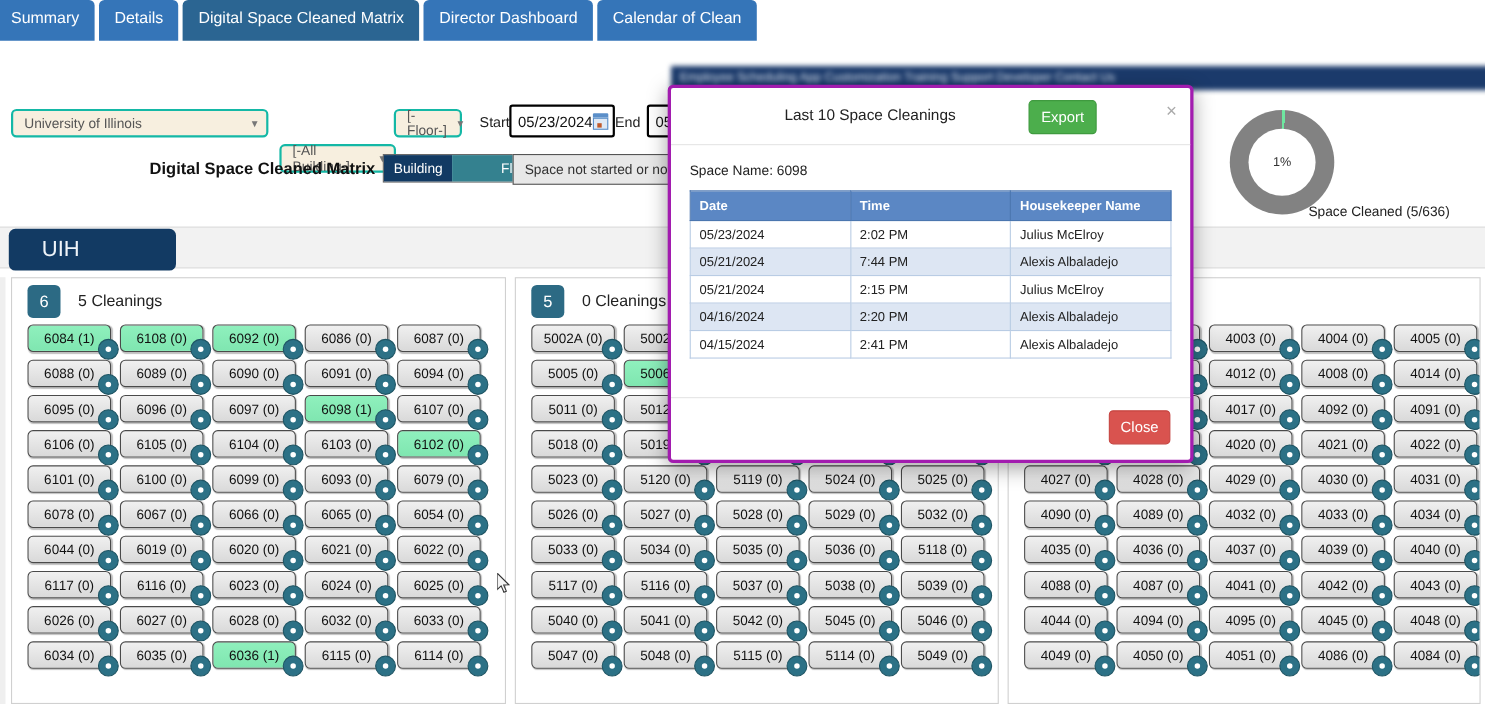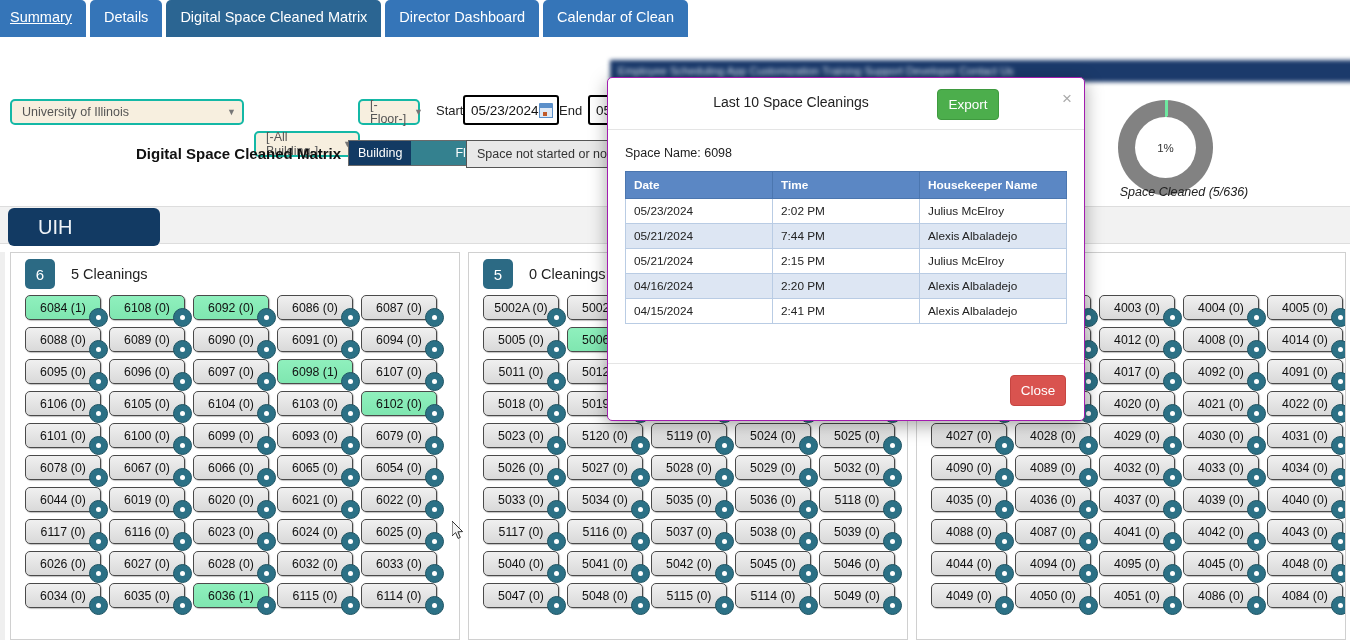--- a/index.html
+++ b/index.html
@@ -22,21 +22,21 @@
 
   
   .tabbar { position:absolute; left:0; top:0; width:1350px; height:42px; display:flex; align-items:flex-start; }
   .tab {
     background:#3575b8; color:#fff; font-size:14.5px;
     padding:10px 14px 11px 14px; margin-right:4px;
     border-radius:5px 5px 0 0; line-height:1.1; cursor:pointer;
     white-space:nowrap;
   }
   .tab.active { background:#2b6592; }
-  .tab:first-child { border-radius:0 5px 0 0; margin-left:0; padding-left:10px;text-decoration:underline;}
+  .tab:first-child { border-radius:0 5px 0 0; margin-left:0; padding-left:10px;}
 
   
   .filterrow { position:absolute; left:0; top:44px; width:1350px; height:42px; }
   .sel {
     position:absolute; top:55px;
     background:#f7efdf; border:2px solid #14b8a6; border-radius:5px;
     height:26px; display:flex; align-items:center; box-sizing:border-box;
     font-size:12.5px; color:#555; padding:0 6px 0 10px; cursor:pointer;
   }
   .sel .caret { margin-left:auto; color:#777; font-size:9px; padding-left:8px; }
@@ -90,22 +90,22 @@
     display:flex; align-items:center; padding-left:10px;
     font-size:12.5px; color:#333; overflow:hidden; white-space:nowrap;
   }
 
   
   #donut-wrap { position:absolute; left:1118px; top:100px; width:95px; height:95px; }
   #donut { width:95px; height:95px; border-radius:50%;
     background: conic-gradient(#6ee7a0 0deg 3.6deg, #828282 3.6deg 360deg); }
   #donut .hole { position:absolute; left:17px; top:17px; width:61px; height:61px; background:#fff; border-radius:50%;
     display:flex; align-items:center; justify-content:center; font-size:11.5px; color:#333; }
-  #donut-label { position:absolute; left:1050px; top:185px; width:268px; text-align:center;
-    font-size:12.5px; font-style:italic; color:#222; }
+  #donut-label { position:absolute; left:1050px; top:185px; width:268px; text-align:right;
+    font-size:12.5px; color:#222; }
 
   
   #uih-row { position:absolute; left:0px; top:206px; width:1350px; height:36px; background:#f2f2f2; border-top:1px solid #ddd; border-bottom:1px solid #ddd;}
   #uih-btn { position:absolute; left:8px; top:208px; width:152px; height:38px; background:#123a63;
     border-radius:6px; color:#eef3f8; font-size:20px; display:flex; align-items:center; padding-left:30px;
     box-sizing:border-box; cursor:pointer; }
 
   
   .panel { position:absolute; top:252px; height:388px; border:1px solid #d0d0d0; background:#fff; box-sizing:border-box; overflow:hidden; }
   #panel-6 { left:10px; width:450px; }
@@ -136,21 +136,21 @@
 
   
   .panel-scroll { position:absolute; left:0px; top:252px; width:5px; height:388px; background:#efefef; }
 
   
   #cursor { position:absolute; left:452px; top:521px; width:12px; height:19px; z-index:60; }
 
   
   #modal {
     position:absolute; left:607px; top:77px; width:478px; height:344px;
-    background:#fff; border:1px solid #a21caf; border-radius:5px;
+    background:#fff; border:3px solid #a21caf; border-radius:5px;
     box-shadow:0 5px 18px rgba(0,0,0,.35); z-index:50; box-sizing:border-box;
   }
   #modal-head { position:relative; height:51px; border-bottom:1px solid #e5e5e5; }
   #modal-title { position:absolute; left:0; right:0; top:16px; text-align:center;
     font-size:14px; color:#222; padding-right:110px; }
   #export-btn { position:absolute; right:85px; top:11px; width:60px; height:29px;
     background:#4cae4c; border:1px solid #3f9a3f; border-radius:4px; color:#fff;
     display:flex; align-items:center; justify-content:center; font-size:13.5px; cursor:pointer; }
   #modal-close-x { position:absolute; right:12px; top:12px; font-size:17px; color:#aaa; cursor:pointer; line-height:1;}
   #modal-body { padding:16px 17px 0 17px; }

